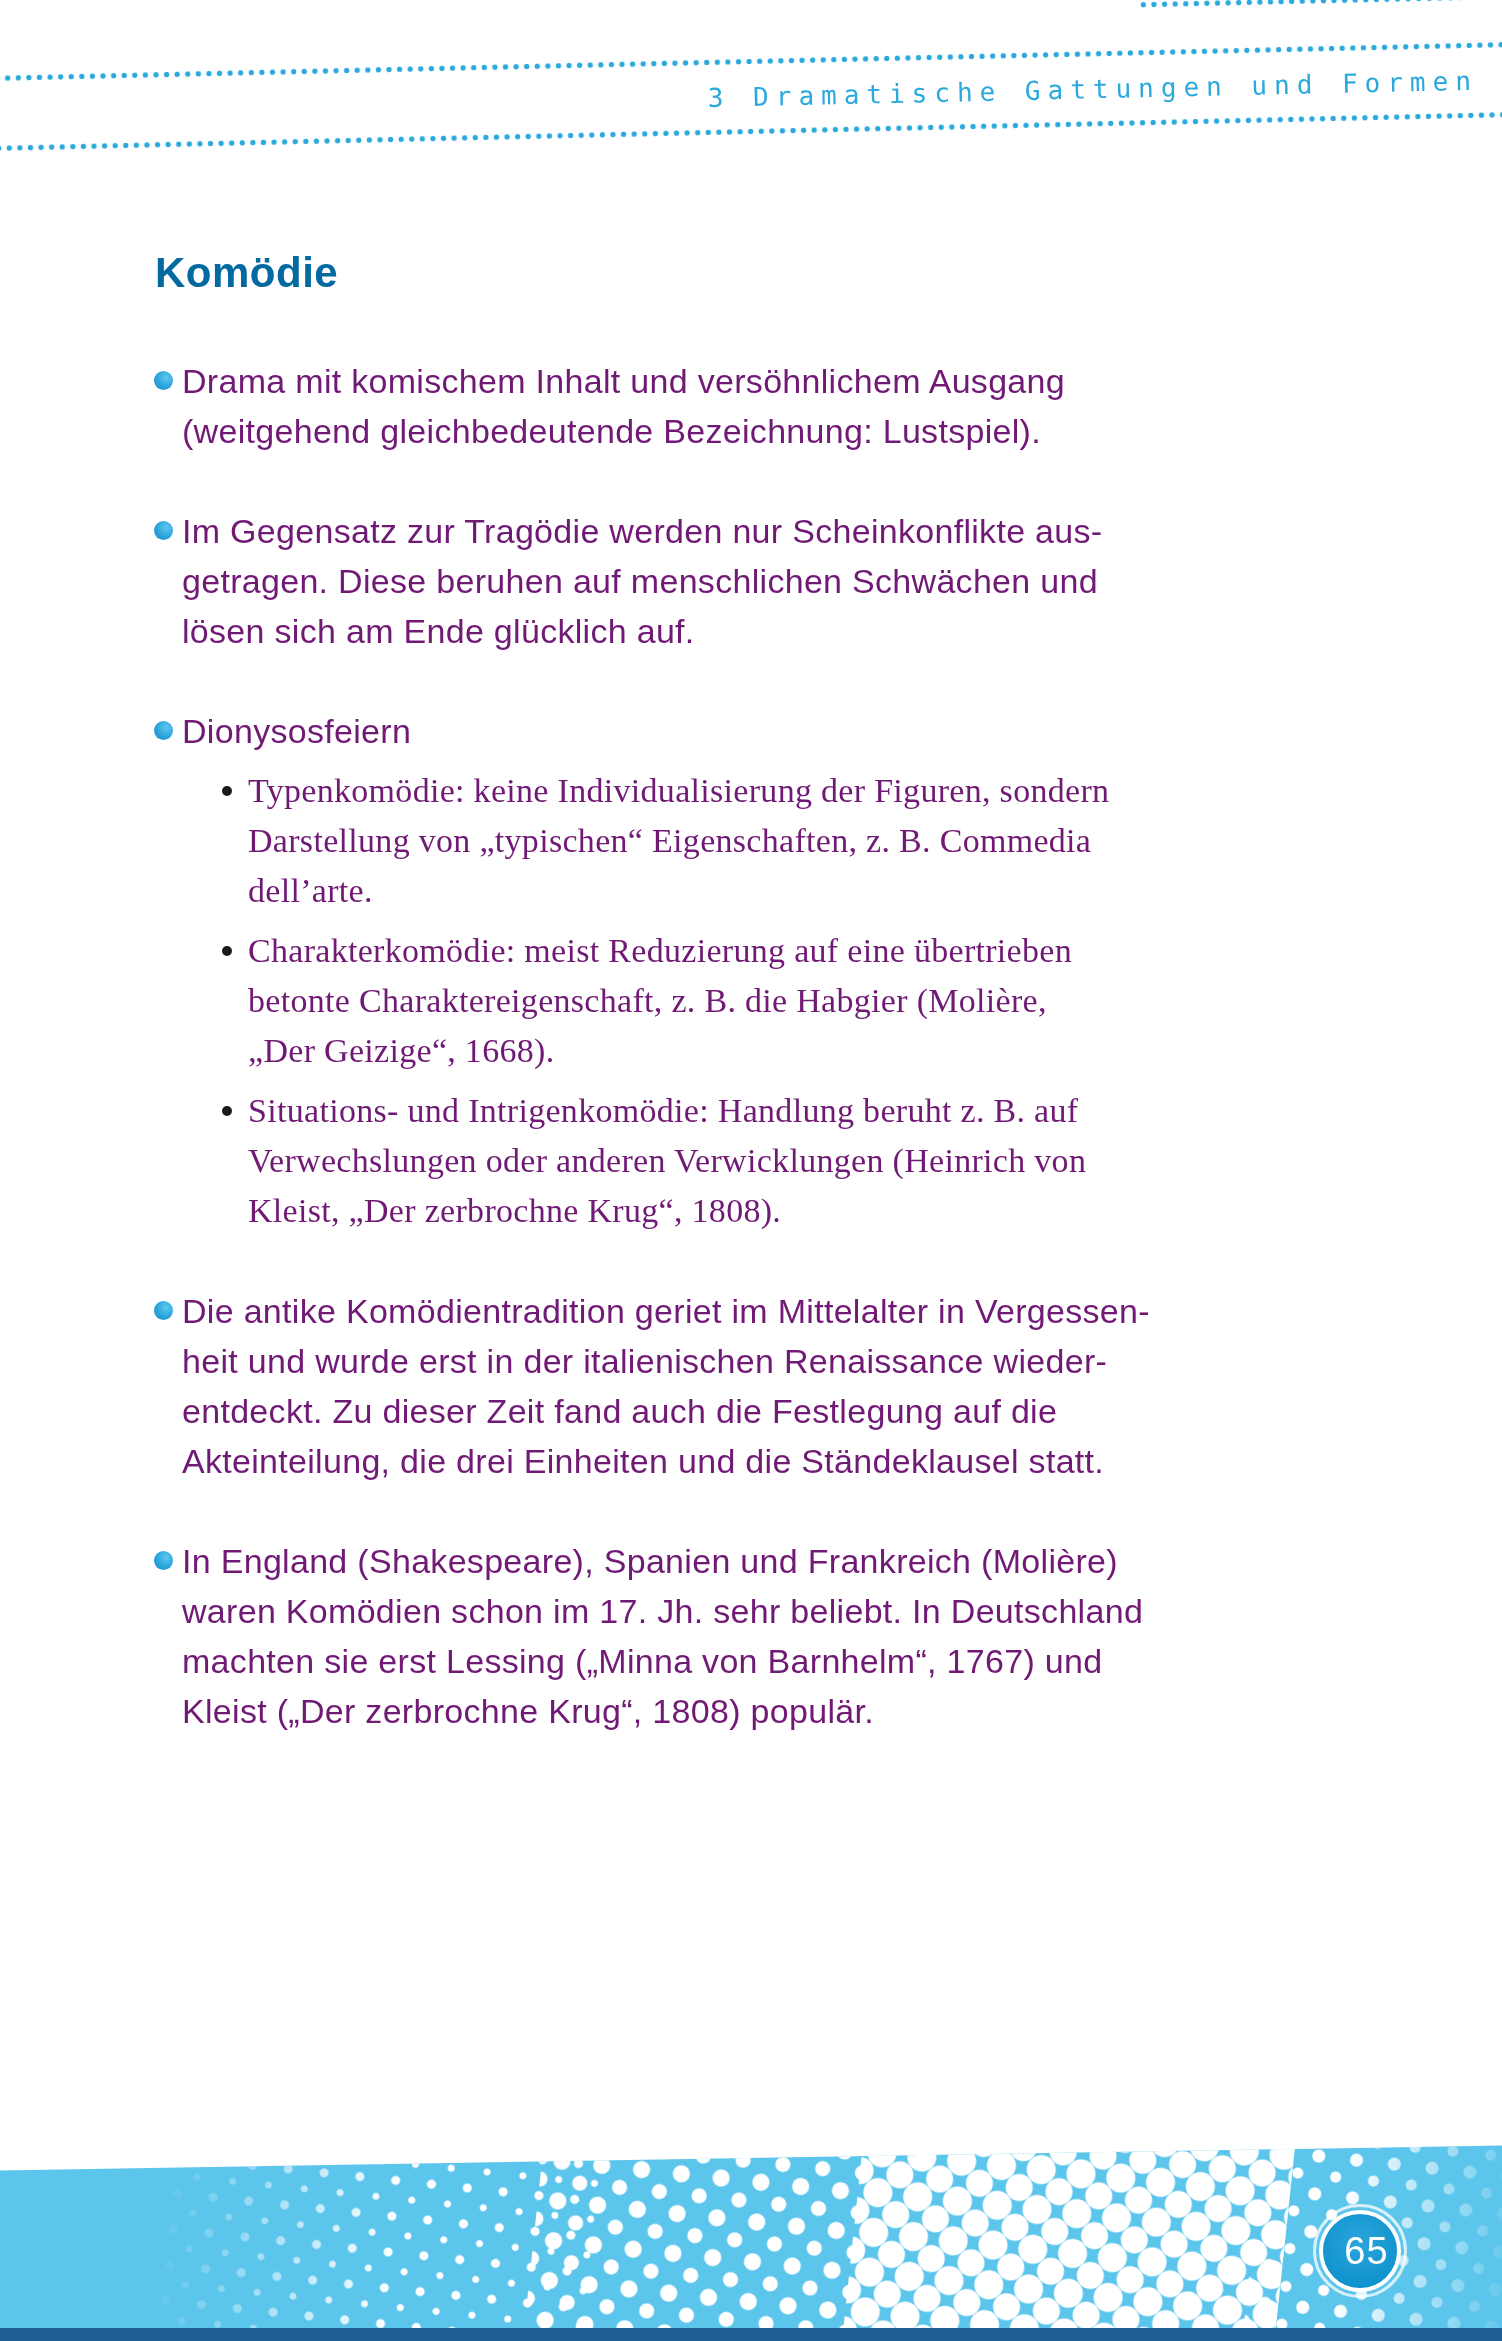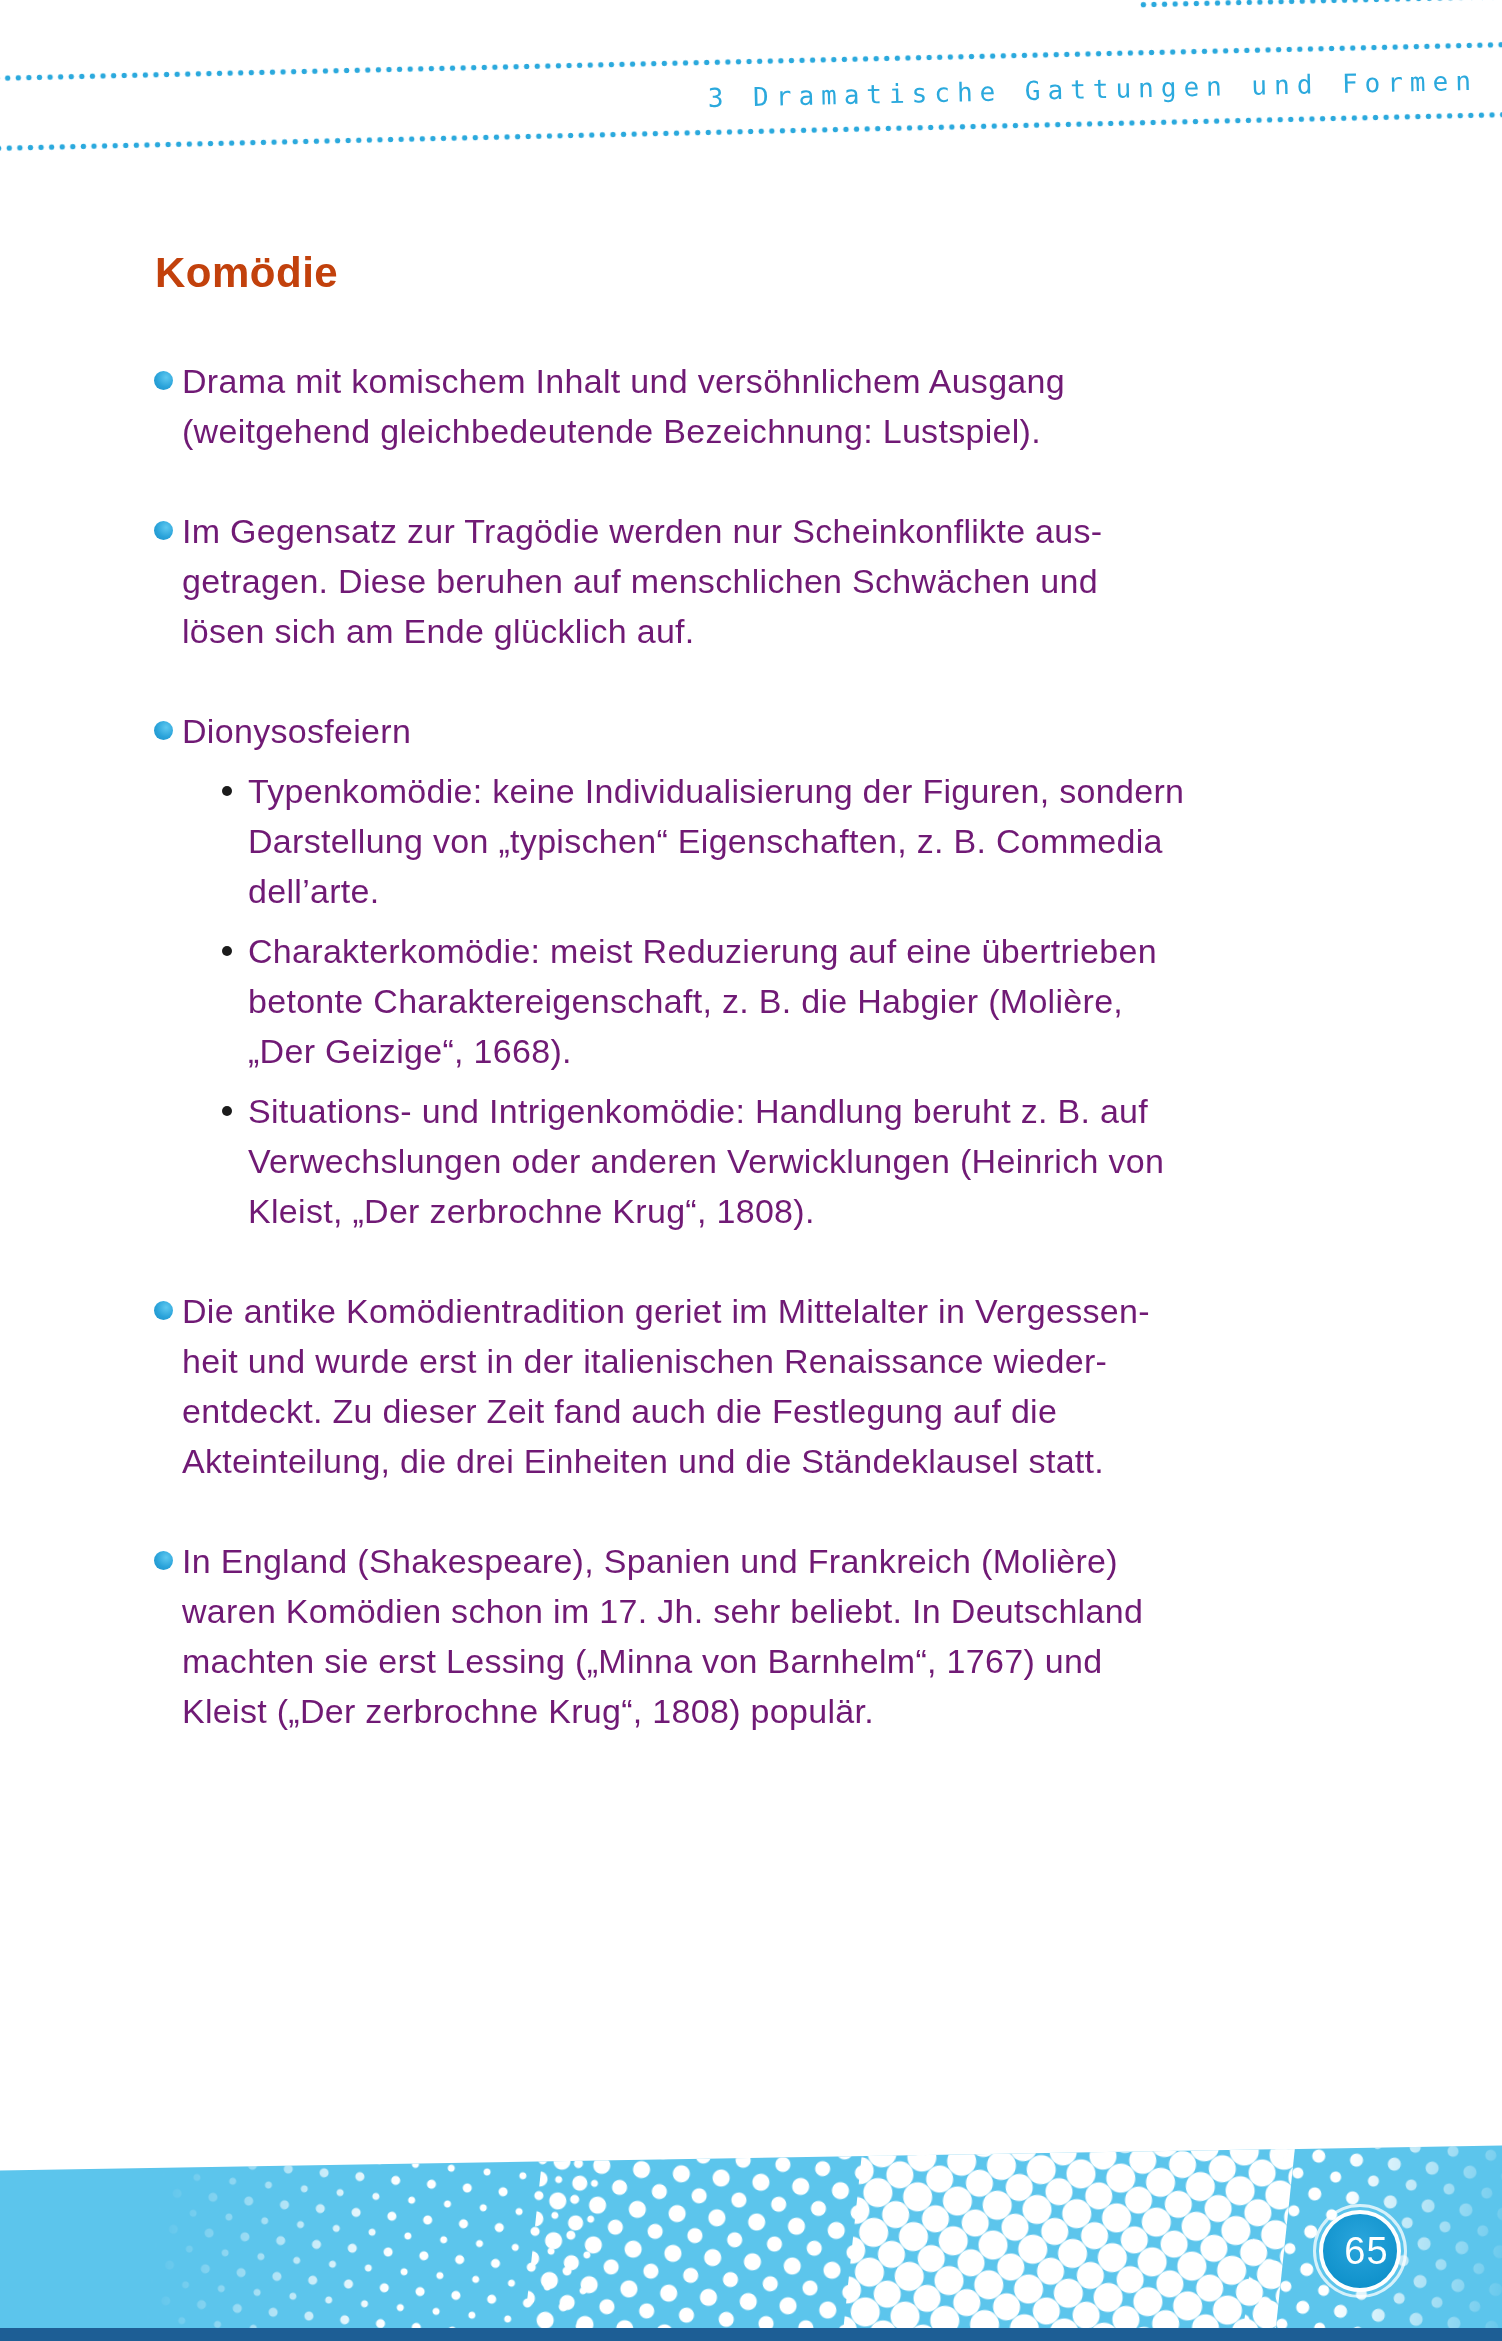--- a/index.html
+++ b/index.html
@@ -27,33 +27,33 @@
     font-family:"DejaVu Sans Mono", monospace;
     font-size:26px; font-weight:500; letter-spacing:7px;
     color:#2ba9dd; white-space:nowrap;
   }
 
   
   .content { position:absolute; top:0; left:0; right:0; }
   .page-title {
     margin:250px 0 60px 155px;
     font-size:42px; line-height:46px; font-weight:bold;
-    letter-spacing:0.5px; color:#c2410c;
+    letter-spacing:0.5px; color:#0369a1;
   }
   ul.bullet-list { list-style:none; margin:0; padding:0 60px 0 154px; }
   ul.bullet-list > li { position:relative; padding-left:28px; margin-bottom:50px; }
   .btext {
     white-space:pre-line;
     font-size:34px; line-height:50px; letter-spacing:0.3px; color:#701a75;
   }
   .bullet-dot {
     position:absolute; left:0; top:15px; width:19px; height:19px; border-radius:50%;
     background:radial-gradient(circle at 64% 34%, #5ec8f0 0%, #2aa3da 55%, #1b90c8 100%);
   }
-  ul.sub-bullet-list { list-style:none; margin:10px 0 0 38px; padding:0; }
+  ul.sub-bullet-list { list-style:none; margin:10px 0 0 38px; padding:0;font-family:Liberation Serif, serif; }
   ul.sub-bullet-list > li { position:relative; padding-left:28px; margin-bottom:10px; }
   ul.sub-bullet-list > li:last-child { margin-bottom:16px; }
   .sub-dot {
     position:absolute; left:2px; top:20px; width:10px; height:10px; border-radius:50%;
     background:#1b1b1b;
   }
 
   
   .footer-band {
     position:absolute; left:-30px; width:1562px; top:2158px; height:250px;

